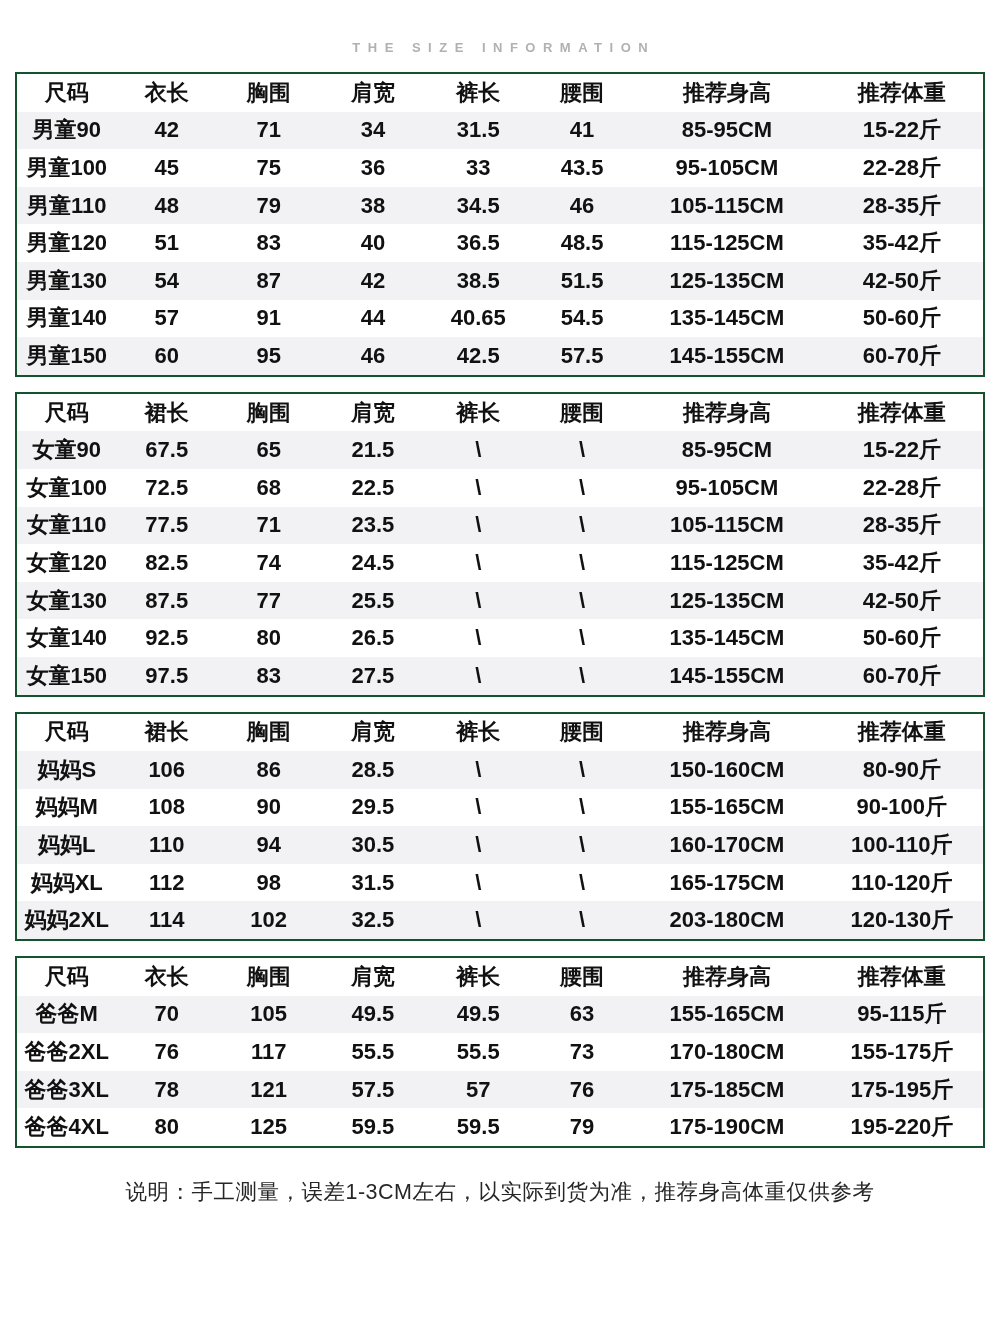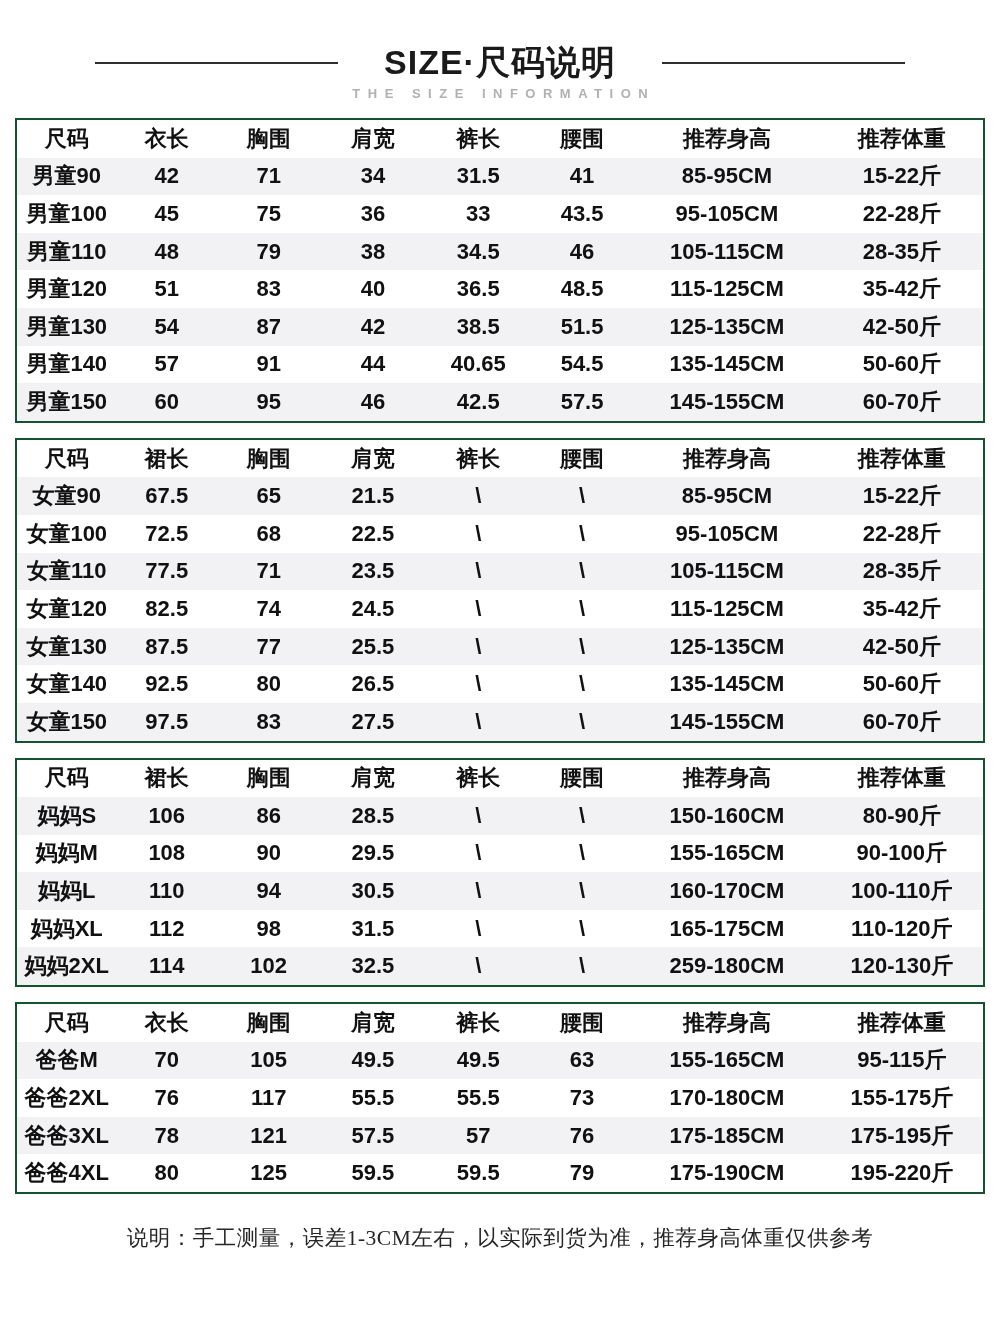--- a/index.html
+++ b/index.html
@@ -45,34 +45,28 @@
   th:nth-child(3), td:nth-child(3) { width: 10.7%; }
   th:nth-child(4), td:nth-child(4) { width: 10.9%; }
   th:nth-child(5), td:nth-child(5) { width: 10.9%; }
   th:nth-child(6), td:nth-child(6) { width: 10.6%; }
   th:nth-child(7), td:nth-child(7) { width: 19.4%; }
   th:nth-child(8), td:nth-child(8) { width: 16.8%; }
   .footer-note {
     margin: 29px 0 0 0; text-align: center;
     font-size: 21.5px; color: #262626; letter-spacing: 0.5px;
     font-weight: 400;
-    font-family: Liberation Serif, serif;
   }
 </style>
 </head>
 <body>
 
 <div class="page">
 
   <header class="page-header">
-    <div class="title-row">
-      <span class="title-rule"></span>
-      <h1 class="page-title">SIZE·尺码说明</h1>
-      <span class="title-rule"></span>
-    </div>
     <div class="page-subtitle">THE SIZE INFORMATION</div>
   </header>
 
   <table class="size-table">
     <thead>
         <tr>
           <th>尺码</th>
           <th>衣长</th>
           <th>胸围</th>
           <th>肩宽</th>
@@ -297,21 +291,21 @@
           <td>165-175CM</td>
           <td>110-120斤</td>
         </tr>
         <tr>
           <td>妈妈2XL</td>
           <td>114</td>
           <td>102</td>
           <td>32.5</td>
           <td>\</td>
           <td>\</td>
-          <td>259-180CM</td>
+          <td>203-180CM</td>
           <td>120-130斤</td>
         </tr>
       </tbody>
   </table>
 
   <table class="size-table">
     <thead>
         <tr>
           <th>尺码</th>
           <th>衣长</th>

